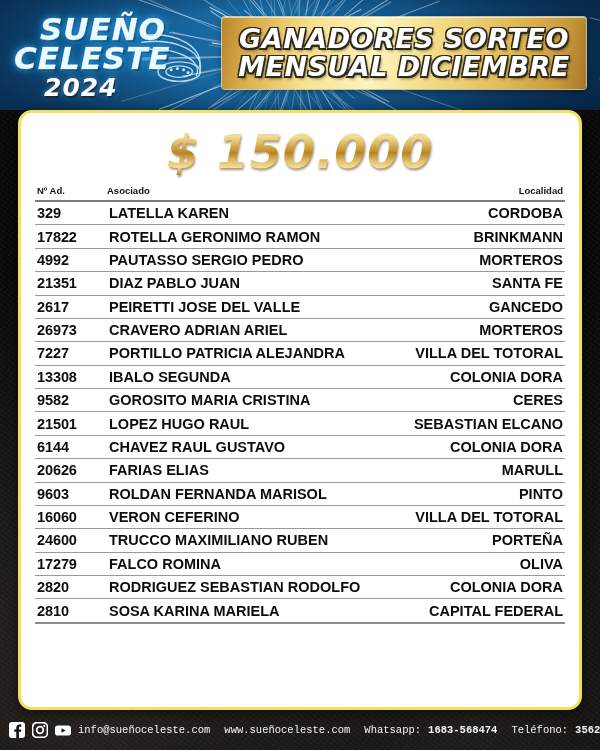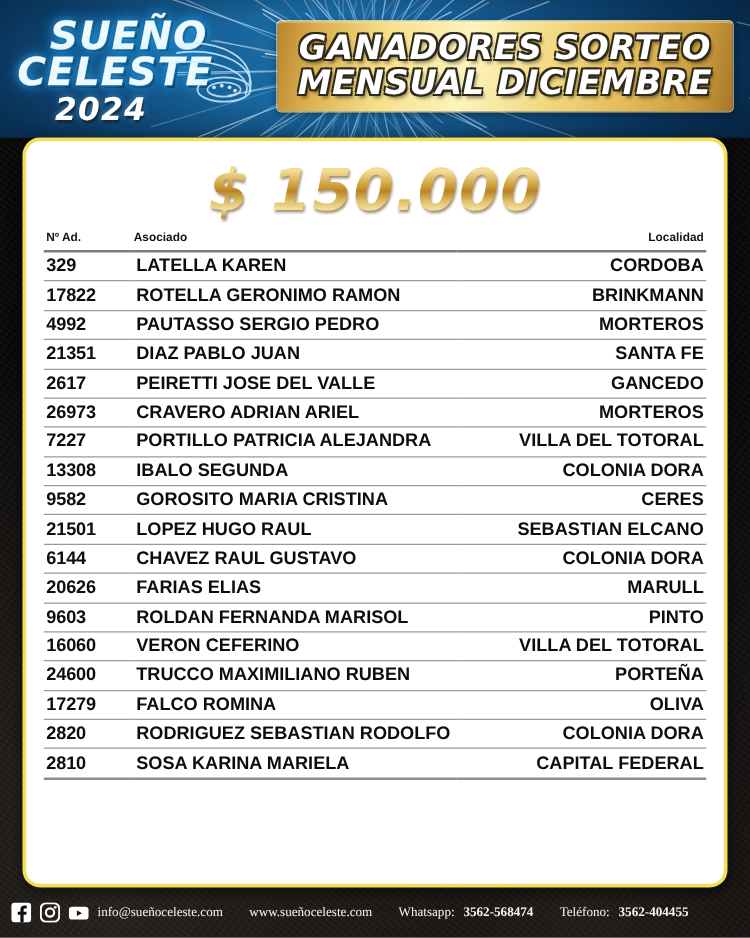--- a/index.html
+++ b/index.html
@@ -166,21 +166,21 @@
     padding-left:9px;
     z-index:6;
   }
   .sicon{
     width:16px; height:16px; flex:0 0 auto;
     display:flex; align-items:center; justify-content:center;
   }
   .ftext{
     font-size:10.5px; color:#f4f4f4;
     white-space:nowrap; letter-spacing:0;
-    font-family:Liberation Serif, serif;
+    font-family:Liberation Mono, monospace;
   }
   .ftext b{ font-weight:bold; }
   .fgap{ display:inline-block; width:7px; }
 </style>
 </head>
 <body>
 
 <div class="page-bg"></div>
 
 <div class="header">
@@ -443,17 +443,17 @@
       <rect x="0" y="1.6" width="20" height="12.8" rx="3.6" fill="#ffffff"></rect>
       <path d="M8.1 5.1 L13.2 8 L8.1 10.9 Z" fill="#111"></path>
     </svg>
   </span>
 
   <span class="ftext">info@sueñoceleste.com</span>
   <span class="fgap"></span>
   <span class="ftext">www.sueñoceleste.com</span>
   <span class="fgap"></span>
   <span class="ftext">Whatsapp:</span>
-  <span class="ftext"><b>3562-568474</b></span>
+  <span class="ftext"><b>1683-568474</b></span>
   <span class="fgap"></span>
   <span class="ftext">Teléfono:</span>
   <span class="ftext"><b>3562-404455</b></span>
 </div>
 
 </body></html>

